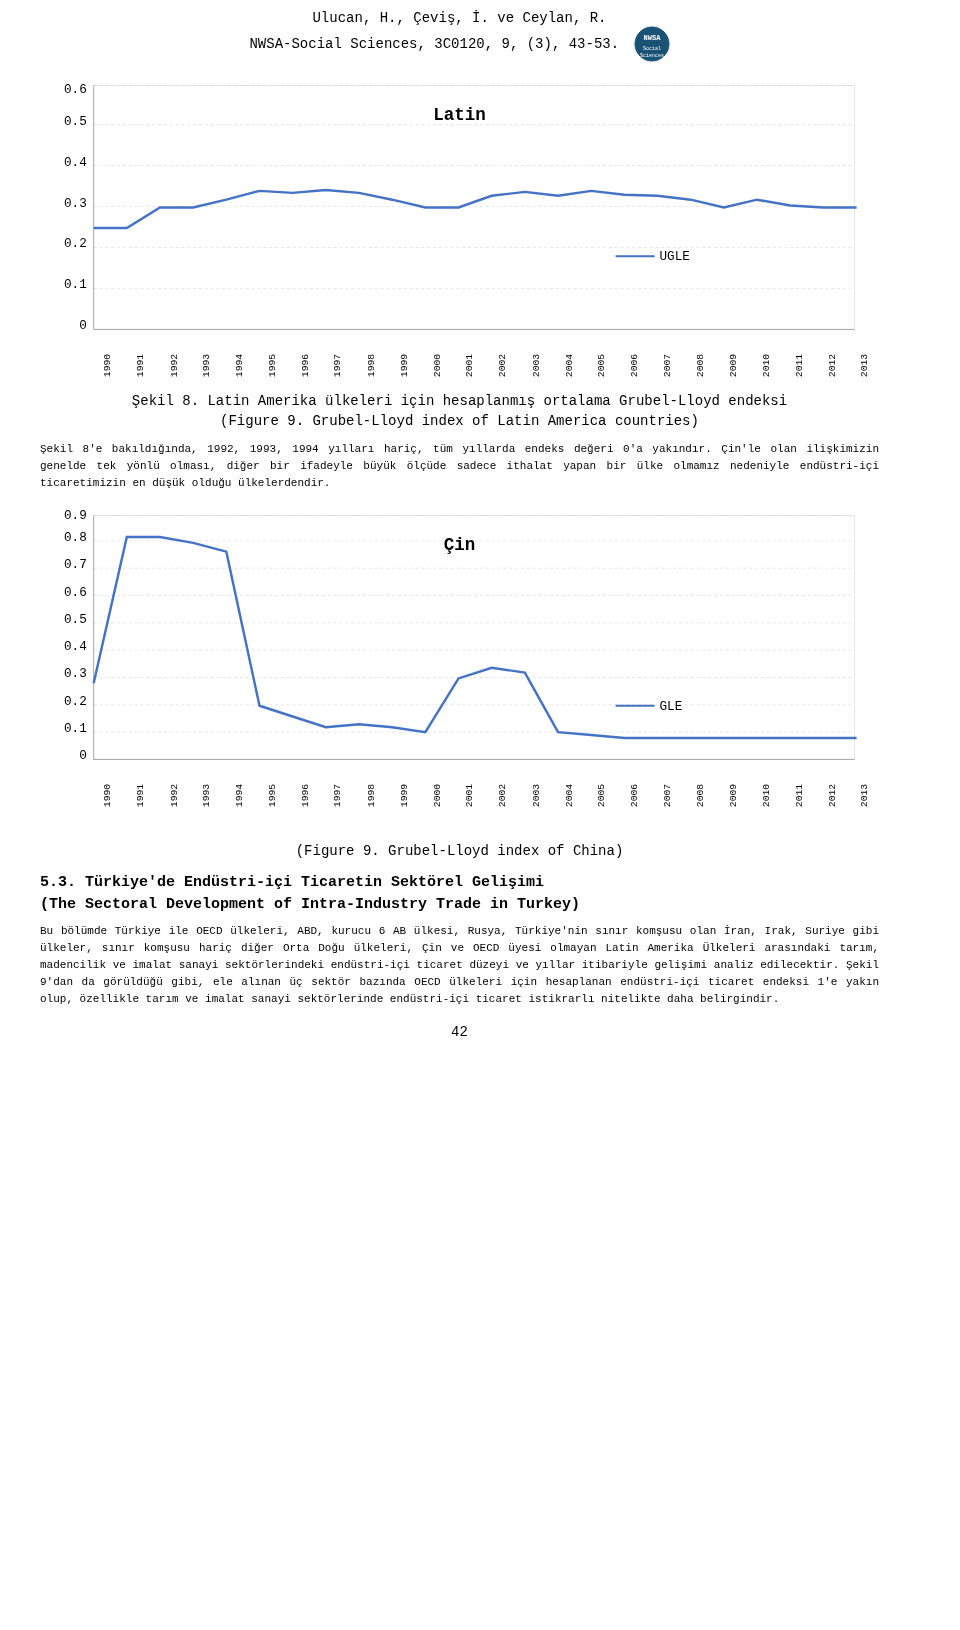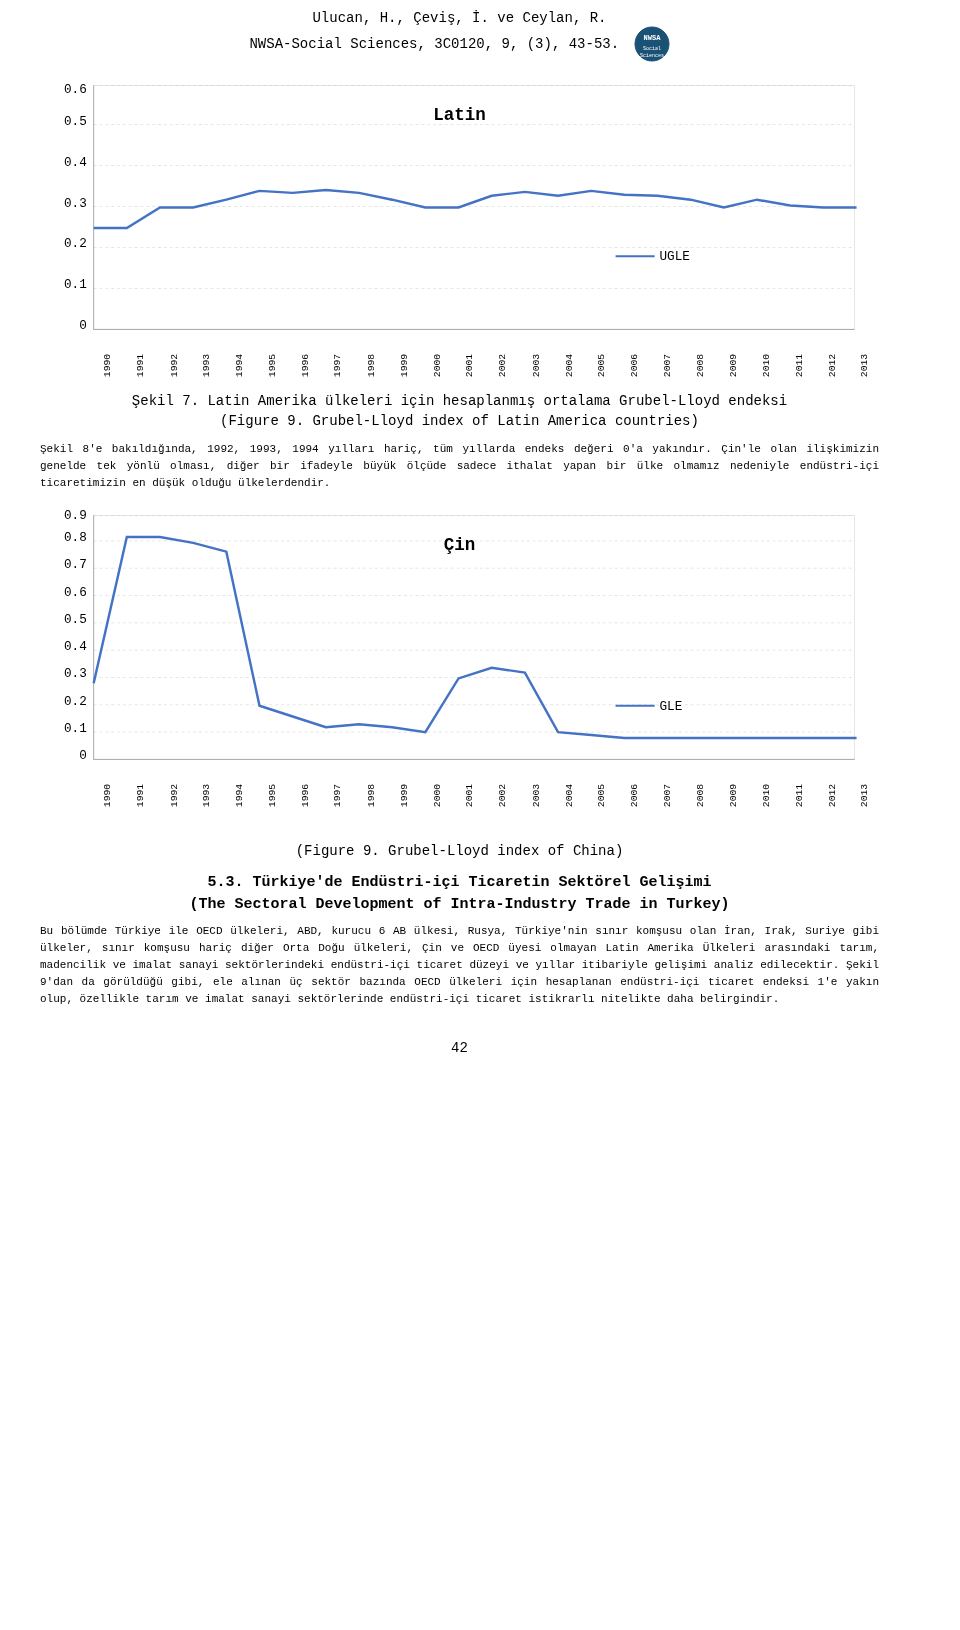--- a/index.html
+++ b/index.html
@@ -35,30 +35,29 @@
       margin: 4px 0 10px 0;
       line-height: 1.4;
     }
     .body-text {
       text-align: justify;
       font-size: 11px;
       line-height: 1.55;
       margin: 6px 0;
     }
     .section-heading {
-      text-align: center;
       font-size: 15px;
       font-weight: bold;
       margin: 2px 0 6px 0;
       line-height: 1.5;
     }
     .page-number {
       text-align: center;
       font-size: 14px;
-      margin-top: 32px;
+      margin-top: 16px;
     }
   </style>
 </head>
 <body>
 
 <div class="page-container">
 
   <div class="header">
     <span>Ulucan, H., Çeviş, İ. ve Ceylan, R.</span><br>
     <span>NWSA-Social Sciences, 3C0120, 9, (3), 43-53.</span>
@@ -151,21 +150,21 @@
         701,135
         735,127
         769,133
         803,135
         837,135
       " fill="none" stroke="#4472c4" stroke-width="2.5"></polyline>
     </svg>
   </div>
 
   <div class="caption">
-    <span>Şekil 7. Latin Amerika ülkeleri için hesaplanmış ortalama Grubel-Lloyd endeksi</span><br>
+    <span>Şekil 8. Latin Amerika ülkeleri için hesaplanmış ortalama Grubel-Lloyd endeksi</span><br>
     <span>(Figure 9. Grubel-Lloyd index of Latin America countries)</span>
   </div>
 
   <p class="body-text">Şekil 8'e bakıldığında, 1992, 1993, 1994 yılları hariç, tüm yıllarda endeks değeri 0'a yakındır. Çin'le olan ilişkimizin genelde tek yönlü olması, diğer bir ifadeyle büyük ölçüde sadece ithalat yapan bir ülke olmamız nedeniyle endüstri-içi ticaretimizin en düşük olduğu ülkelerdendir.</p>
 
   <div class="chart-container">
     <svg class="chart" viewBox="0 0 860 310" height="310">
 
       <rect x="55" y="10" width="780" height="250" fill="white" stroke="#ccc" stroke-width="0.5"></rect>
 

